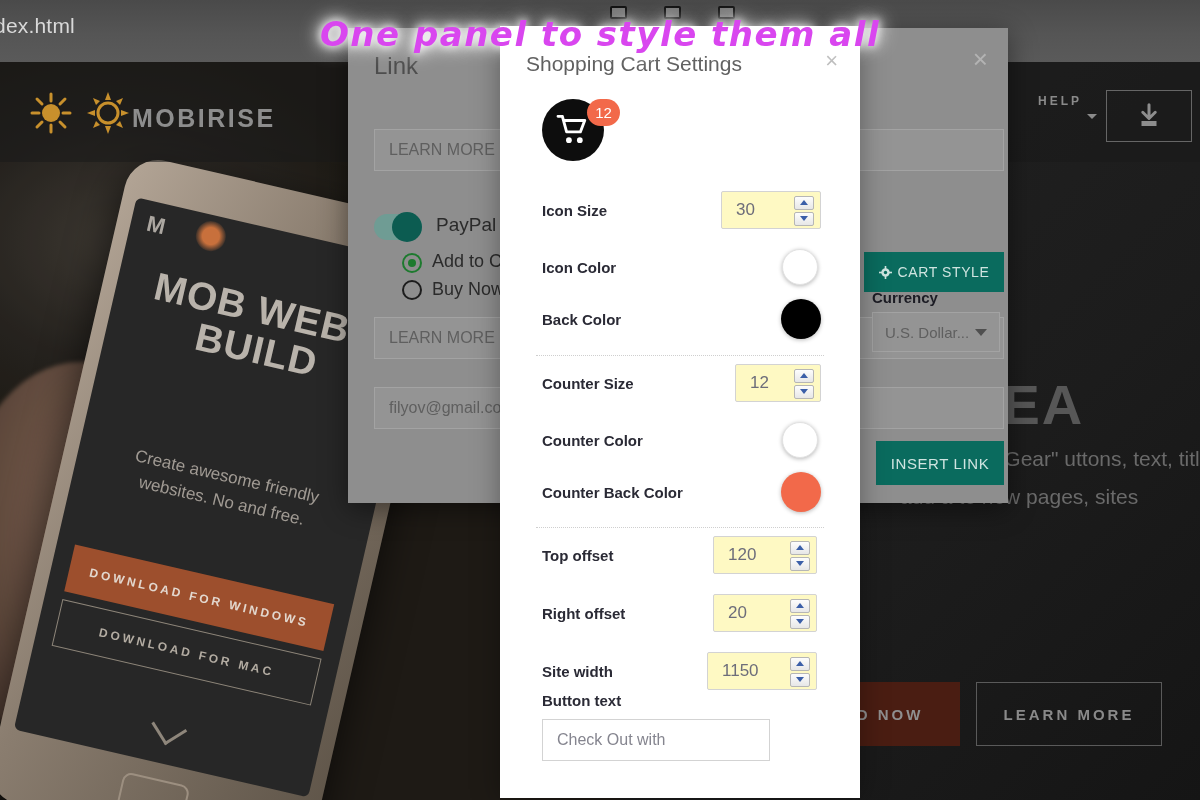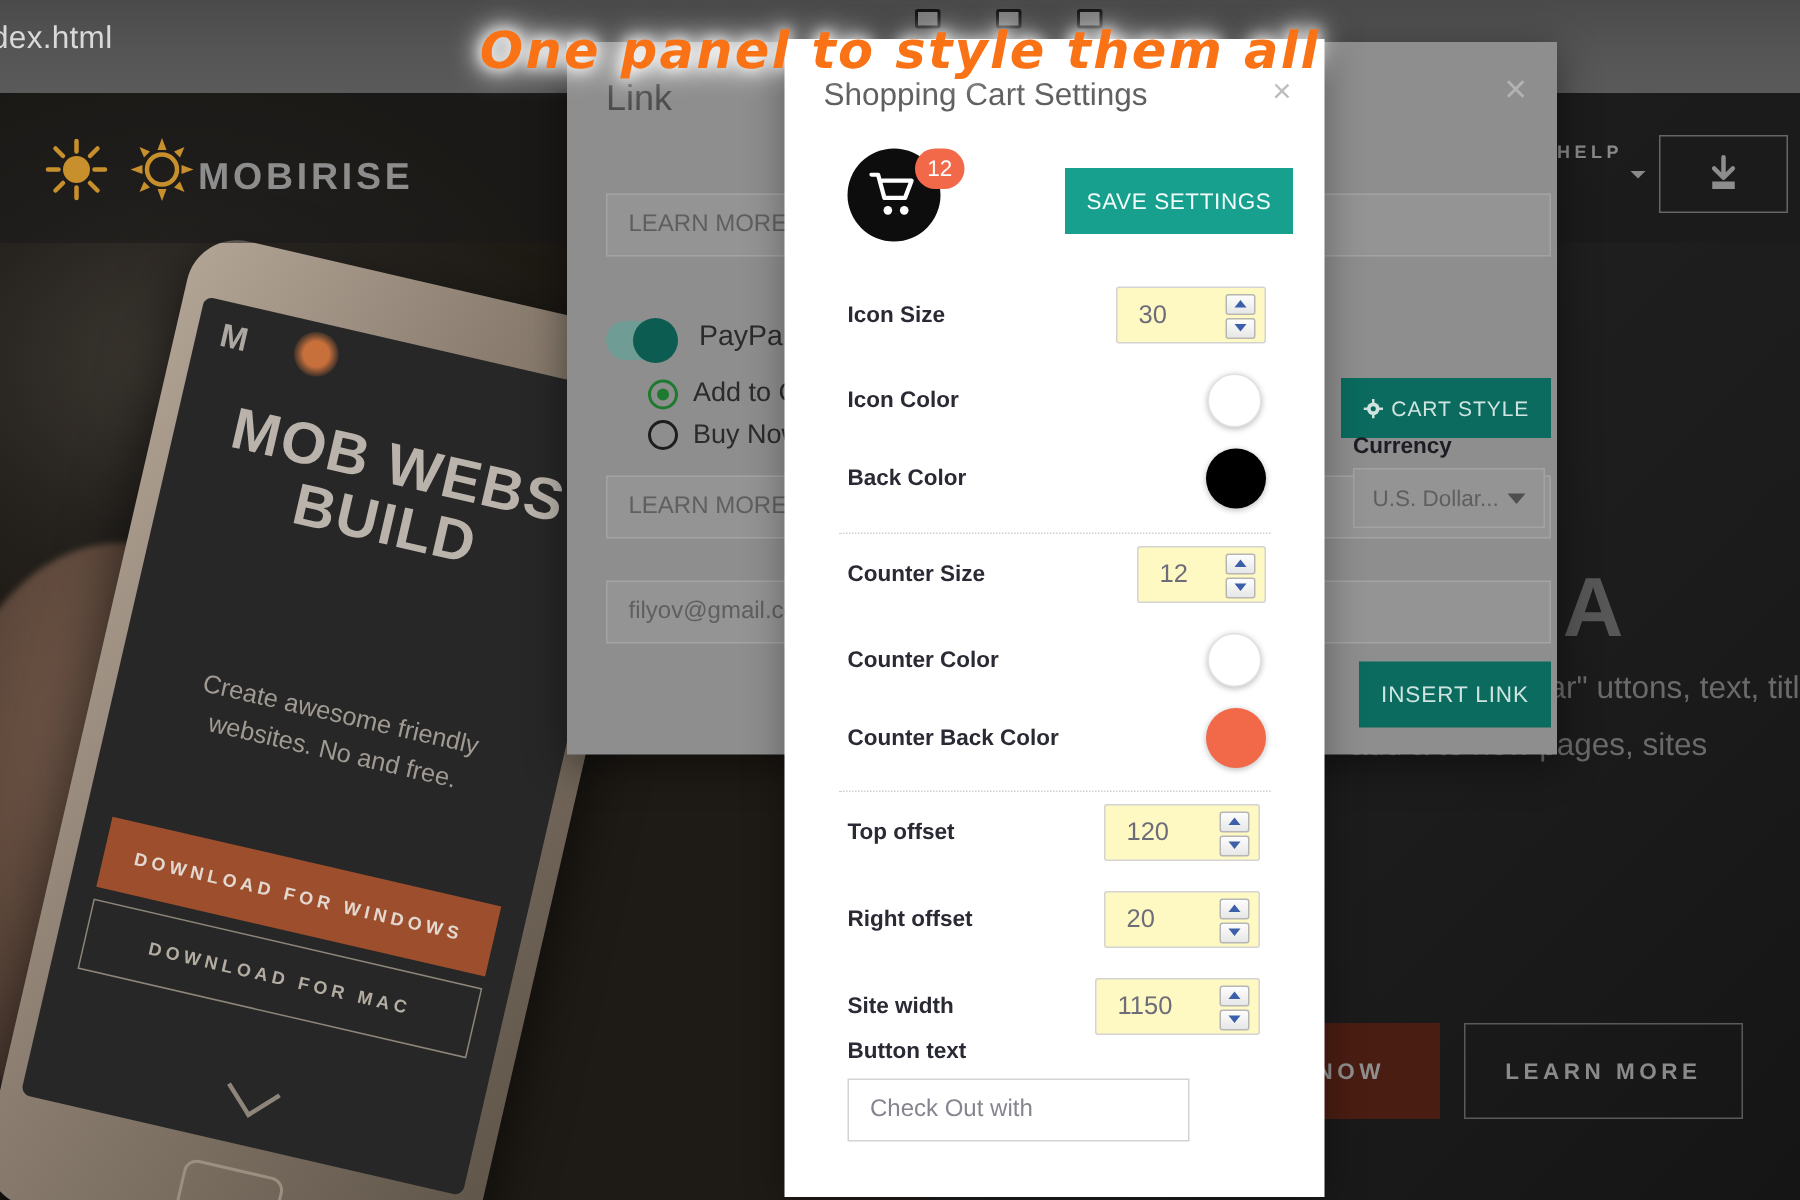--- a/index.html
+++ b/index.html
@@ -125,21 +125,20 @@
     width: 186px; height: 64px; border: 1px solid #5a5a5a; color: #8a8a8a;
     display: flex; align-items: center; justify-content: center;
     font-size: 15px; letter-spacing: 3px; font-weight: 700;
   }
 
   
   .link-modal {
     position: absolute; left: 348px; top: 28px; width: 660px; height: 475px;
     background: #8e8e8e; z-index: 5;
     box-shadow: 0 6px 26px rgba(0,0,0,.45);
-    margin-left: 30px;
   }
   .link-title { position: absolute; left: 26px; top: 24px; font-size: 24px; color: #4d4d4d; }
   .link-close { position: absolute; right: 20px; top: 18px; font-size: 26px; color: #b3b3b3; line-height: 1; }
   .lm-label { position: absolute; font-size: 15px; font-weight: 700; color: #1c1c24; }
   .lm-input {
     position: absolute; height: 42px; border: 1px solid #a3a3a3; background: #949494;
     display: flex; align-items: center; padding-left: 14px; font-size: 16px; color: #5f5f5f;
   }
   .toggle {
     position: absolute; left: 26px; top: 186px; width: 48px; height: 26px;
@@ -167,21 +166,21 @@
   }
   .sel-caret { width:0;height:0;border-left:6px solid transparent;border-right:6px solid transparent;border-top:7px solid #4f4f4f; }
   .insert-btn {
     position: absolute; left: 876px; top: 441px; width: 128px; height: 44px;
     background: #0a6b5e; color: #cfe4e0; font-size: 15px; letter-spacing: .6px;
     display: flex; align-items: center; justify-content: center;
   }
 
   
   .cart-panel {
-    position: absolute; left: 523px; top: 26px; width: 360px; height: 772px;
+    position: absolute; left: 500px; top: 26px; width: 360px; height: 772px;
     background: #fff; z-index: 10;
     box-shadow: 0 0 26px rgba(0,0,0,.35);
   }
   .cp-title { position: absolute; left: 26px; top: 26px; font-size: 21px; color: #5f5f5f; }
   .cp-close { position: absolute; right: 22px; top: 24px; font-size: 22px; color: #bdbdbd; line-height: 1; }
   .cart-badge-wrap { position: absolute; left: 42px; top: 73px; width: 78px; height: 62px; }
   .cart-circle {
     position: absolute; left: 0; top: 0; width: 62px; height: 62px;
     border-radius: 50%; background: #0d0d0d;
     display: flex; align-items: center; justify-content: center;
@@ -222,21 +221,21 @@
   .txt-label { position: absolute; left: 550px; font-size: 15px; font-weight: 700; color: #2a2a35; }
   .txt-input {
     position: absolute; height: 42px; border: 1px solid #d3d3d3; background: #fff;
     display: flex; align-items: center; padding-left: 14px; font-size: 16px; color: #85858f;
   }
 
   
   .caption {
     position: absolute; left: 0; top: 14px; width: 1200px; text-align: center;
     z-index: 40; font-family: "DejaVu Sans", sans-serif; font-weight: 700; font-style: italic;
-    font-size: 34px; color: #f97316; letter-spacing: 1.5px;
+    font-size: 34px; color: #d946ef; letter-spacing: 1.5px;
     text-shadow: 0 0 9px #fff, 0 0 16px #fff, 0 0 22px #fff;
     pointer-events: none;
   }
 </style>
 </head>
 <body>
 
 <div id="root">
 
   <div class="browser-bar">
@@ -369,23 +368,20 @@
       <div class="cart-circle">
         <svg width="34" height="30" viewBox="0 0 24 22">
           <path d="M1 1h3.2l3.1 11.4h10.1L20.6 4H6.2" fill="none" stroke="#fff" stroke-width="2.1" stroke-linecap="round" stroke-linejoin="round"></path>
           <circle cx="9" cy="18.5" r="2.1" fill="#fff"></circle>
           <circle cx="17" cy="18.5" r="2.1" fill="#fff"></circle>
         </svg>
       </div>
       <div class="cart-count">12</div>
     </div>
 
-    <div class="save-btn">
-      <span>SAVE SETTINGS</span>
-    </div>
 
     <div class="row" style="top:155px;">
       <div class="row-label">Icon Size</div>
       <div class="spin" style="left:221px;width:100px;">
         <span class="spin-val">30</span>
         <span class="spin-btns">
           <span class="spin-b">
               <i class="tri-up"></i>
             </span>
           <span class="spin-b">

